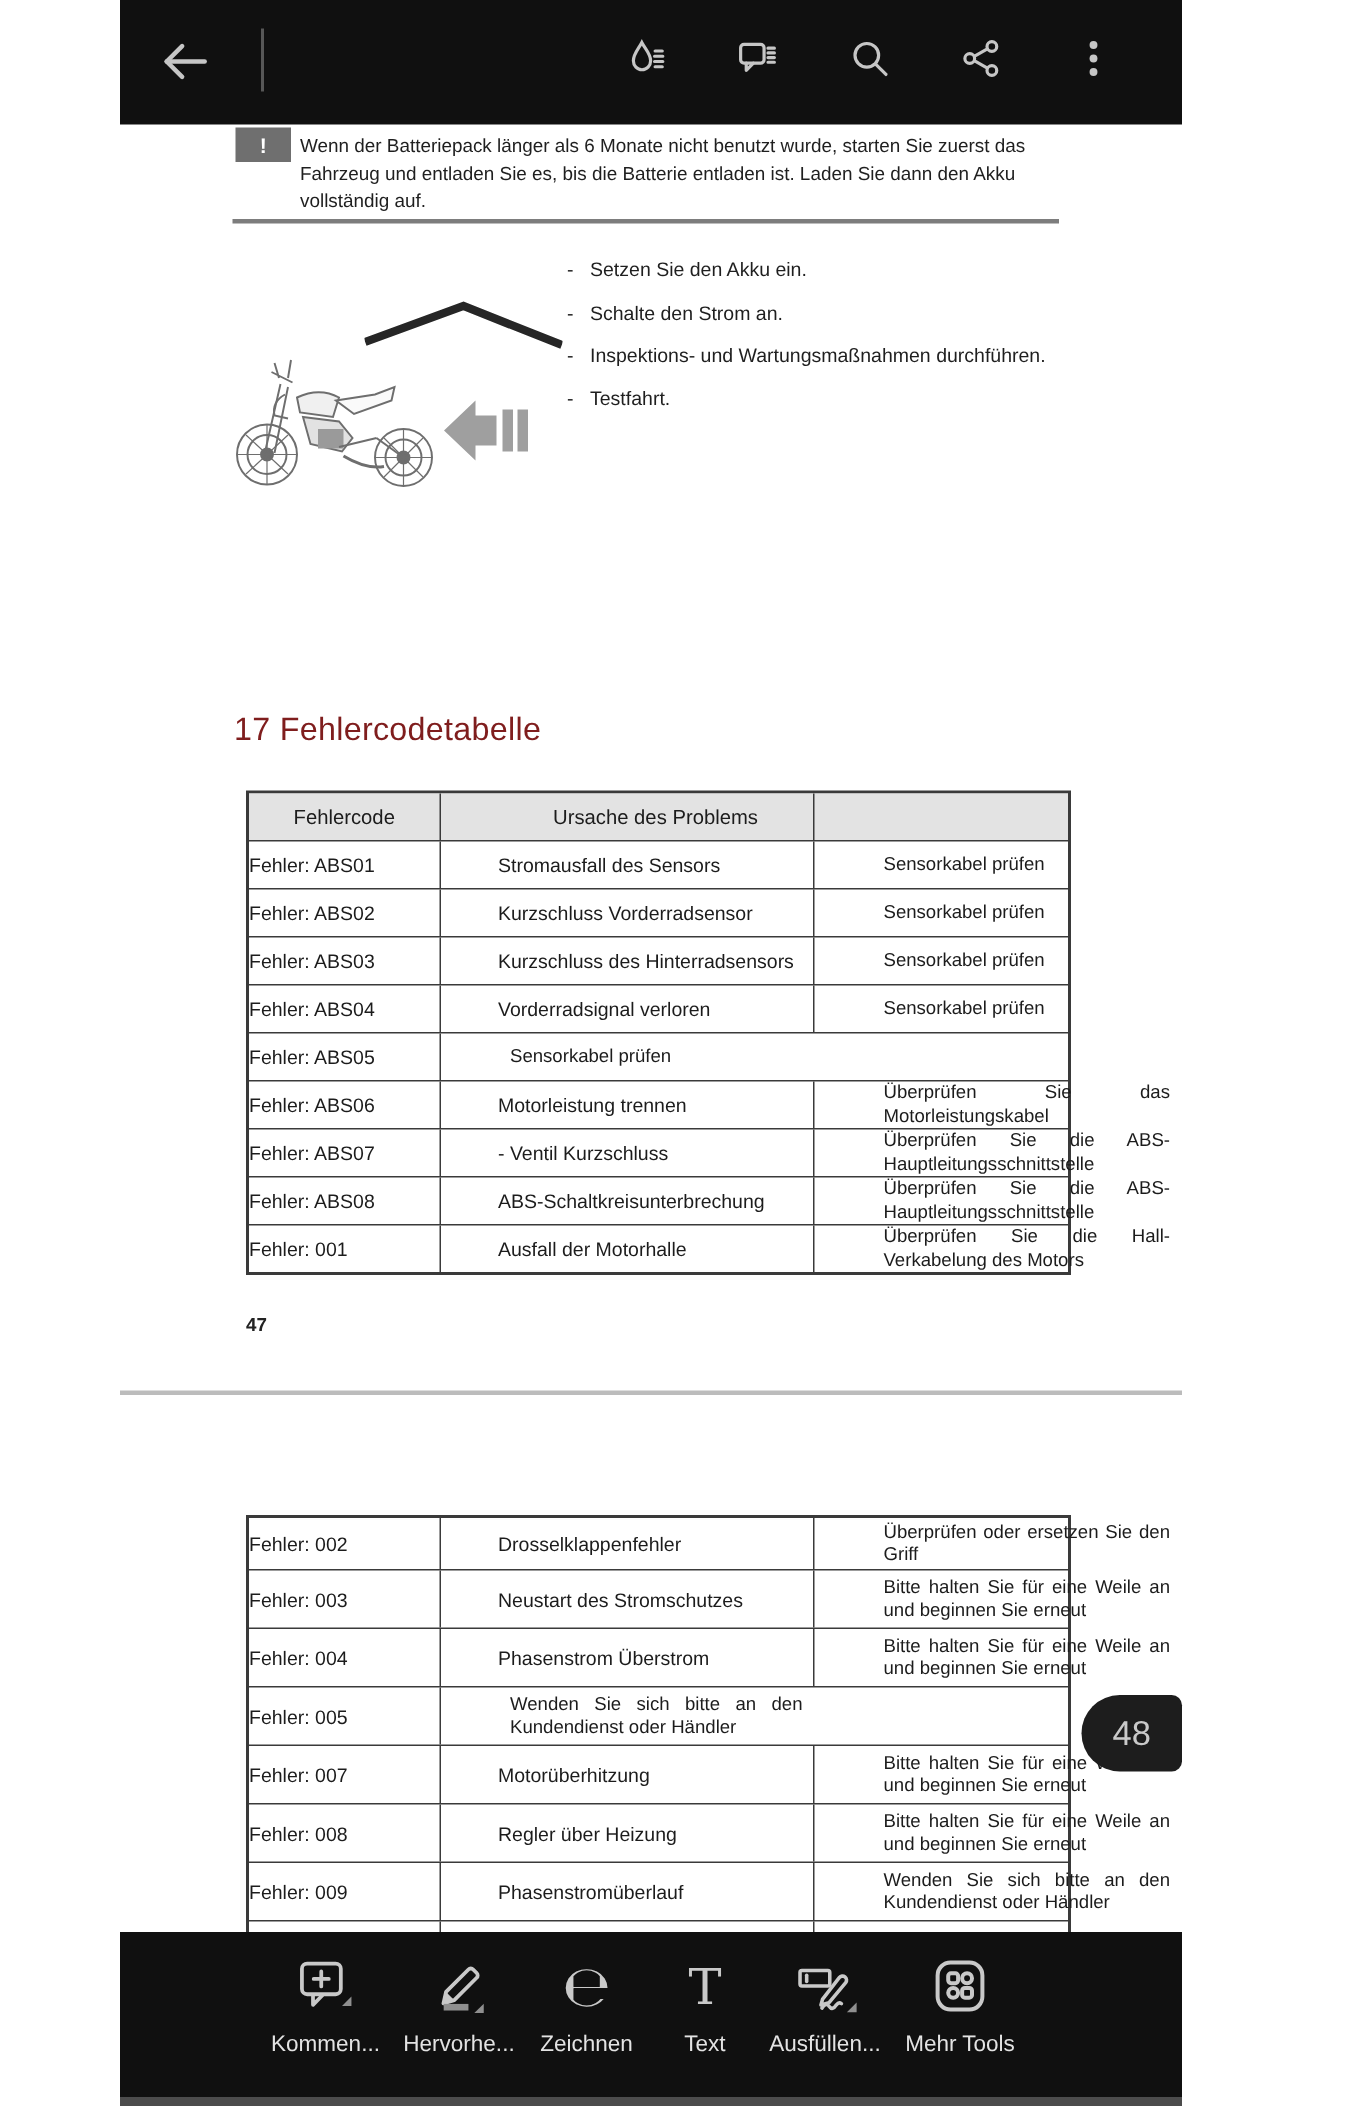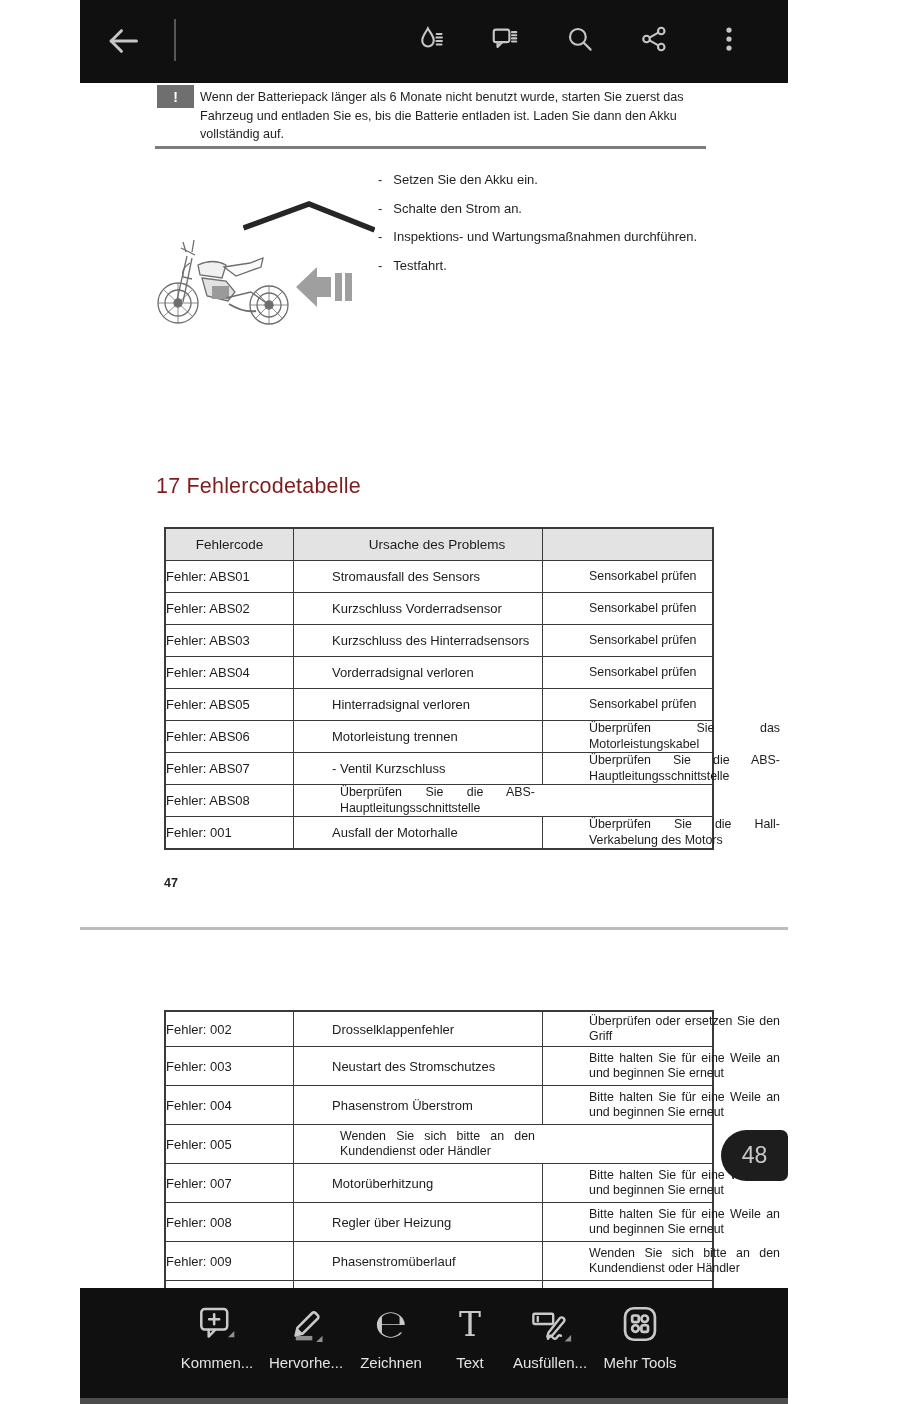--- a/index.html
+++ b/index.html
@@ -246,23 +246,20 @@
           <span>Vorderradsignal verloren</span>
         </div>
         <div class="cell c3">
           <span>Sensorkabel prüfen</span>
         </div>
       </div>
       <div class="trow">
         <div class="cell c1">
           <span>Fehler: ABS05</span>
         </div>
-        <div class="cell c2">
-          <span>Hinterradsignal verloren</span>
-        </div>
         <div class="cell c3">
           <span>Sensorkabel prüfen</span>
         </div>
       </div>
       <div class="trow">
         <div class="cell c1">
           <span>Fehler: ABS06</span>
         </div>
         <div class="cell c2">
           <span>Motorleistung trennen</span>
@@ -278,20 +275,23 @@
         <div class="cell c2">
           <span>- Ventil Kurzschluss</span>
         </div>
         <div class="cell c3">
           <span>Überprüfen Sie die ABS-Hauptleitungsschnittstelle</span>
         </div>
       </div>
       <div class="trow">
         <div class="cell c1">
           <span>Fehler: ABS08</span>
+        </div>
+        <div class="cell c2">
+          <span>ABS-Schaltkreisunterbrechung</span>
         </div>
         <div class="cell c3">
           <span>Überprüfen Sie die ABS-Hauptleitungsschnittstelle</span>
         </div>
       </div>
       <div class="trow">
         <div class="cell c1">
           <span>Fehler: 001</span>
         </div>
         <div class="cell c2">

